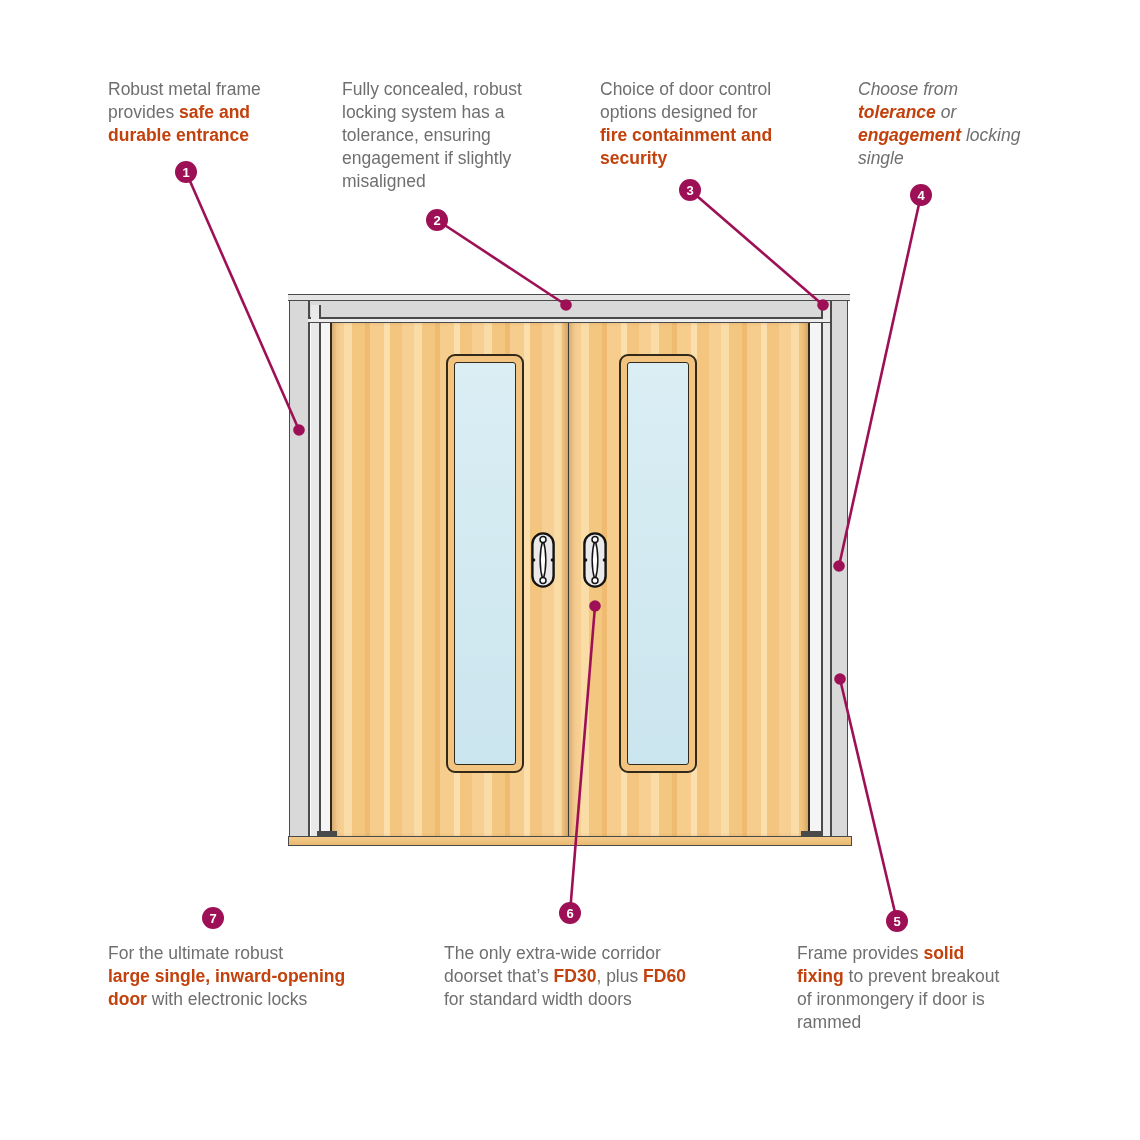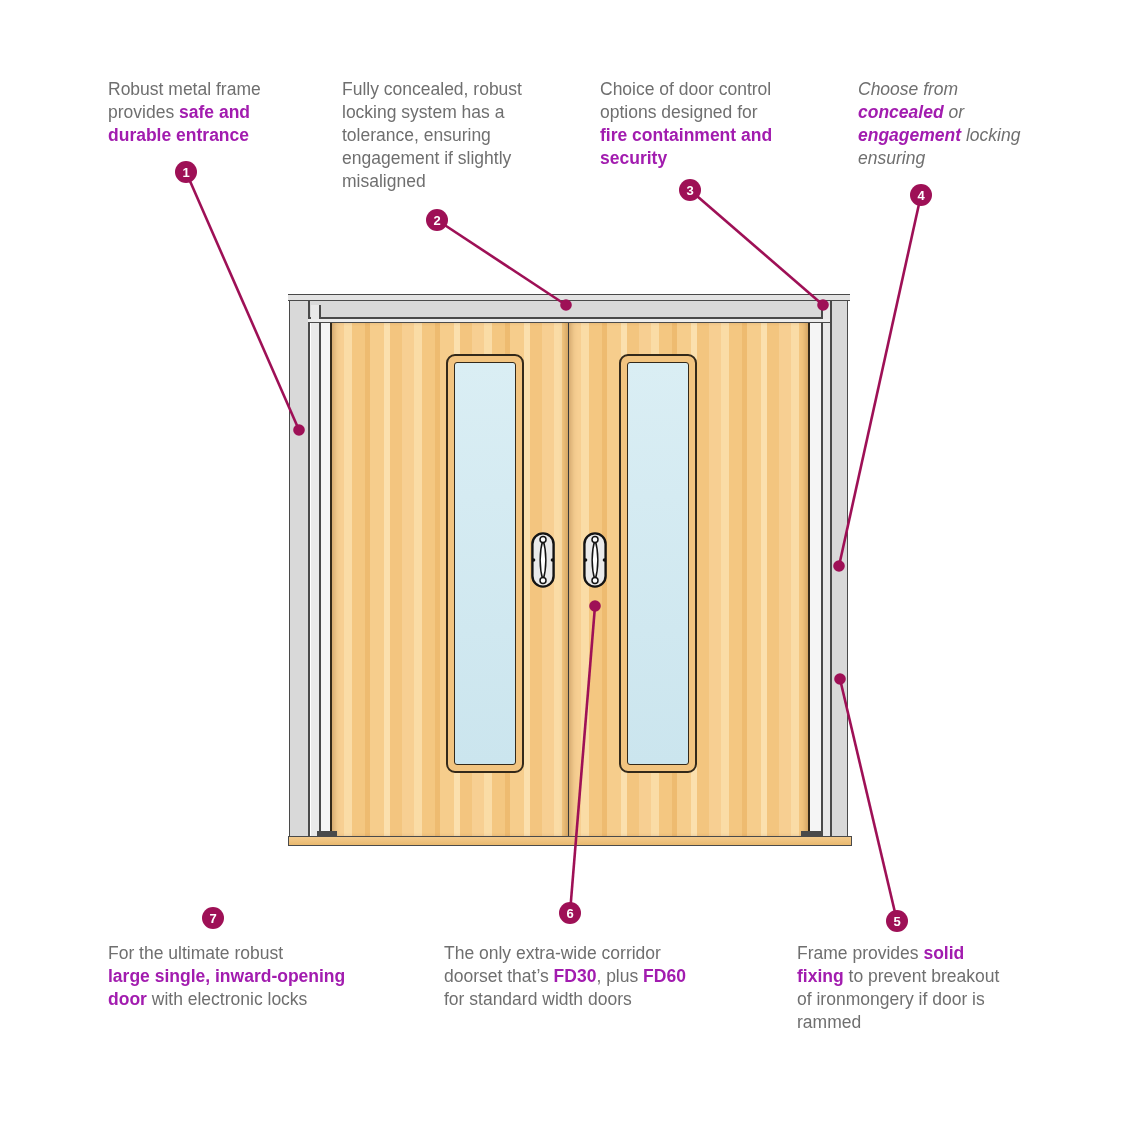--- a/index.html
+++ b/index.html
@@ -1,21 +1,21 @@
 <!DOCTYPE html>
 <html><head>
 <meta charset="utf-8">
 <style>
   html,body{margin:0;padding:0;background:#ffffff;}
   #scene{position:relative;width:1117px;height:1140px;background:#ffffff;overflow:hidden;
          font-family:"Liberation Sans","DejaVu Sans",sans-serif;}
   
   .ann{position:absolute;font-size:17.5px;line-height:23px;color:#6F6F6F;letter-spacing:0;}
   .ann div{white-space:nowrap;}
-  .ann .b{font-weight:bold;color:#a21caf;}
+  .ann .b{font-weight:bold;color:#c2410c;}
   #ann1{left:108px;top:78px;}
   #ann2{left:342px;top:78px;}
   #ann3{left:600px;top:78px;}
   #ann4{left:858px;top:78px;font-style:italic;}
   #ann5{left:797px;top:942px;}
   #ann6{left:444px;top:942px;}
   #ann7{left:108px;top:942px;}
   
   .part{position:absolute;}
   .cap{left:288px;top:294px;width:562px;height:5px;background:#E3E3E3;
@@ -89,23 +89,23 @@
       <div><span>misaligned</span></div>
     </div>
   <div class="ann" id="ann3">
       <div><span>Choice of door control</span></div>
       <div><span>options designed for</span></div>
       <div><span class="b">fire containment and</span></div>
       <div><span class="b">security</span></div>
     </div>
   <div class="ann" id="ann4">
       <div><span>Choose from</span></div>
-      <div><span class="b">concealed</span><span> or</span></div>
+      <div><span class="b">tolerance</span><span> or</span></div>
       <div><span class="b">engagement</span><span> locking</span></div>
-      <div><span>ensuring</span></div>
+      <div><span>single</span></div>
     </div>
   <div class="ann" id="ann5">
       <div><span>Frame provides </span><span class="b">solid</span></div>
       <div><span class="b">fixing</span><span> to prevent breakout</span></div>
       <div><span>of ironmongery if door is</span></div>
       <div><span>rammed</span></div>
     </div>
   <div class="ann" id="ann6">
       <div><span>The only extra-wide corridor</span></div>
       <div><span>doorset that’s </span><span class="b">FD30</span><span>, plus </span><span class="b">FD60</span></div>

